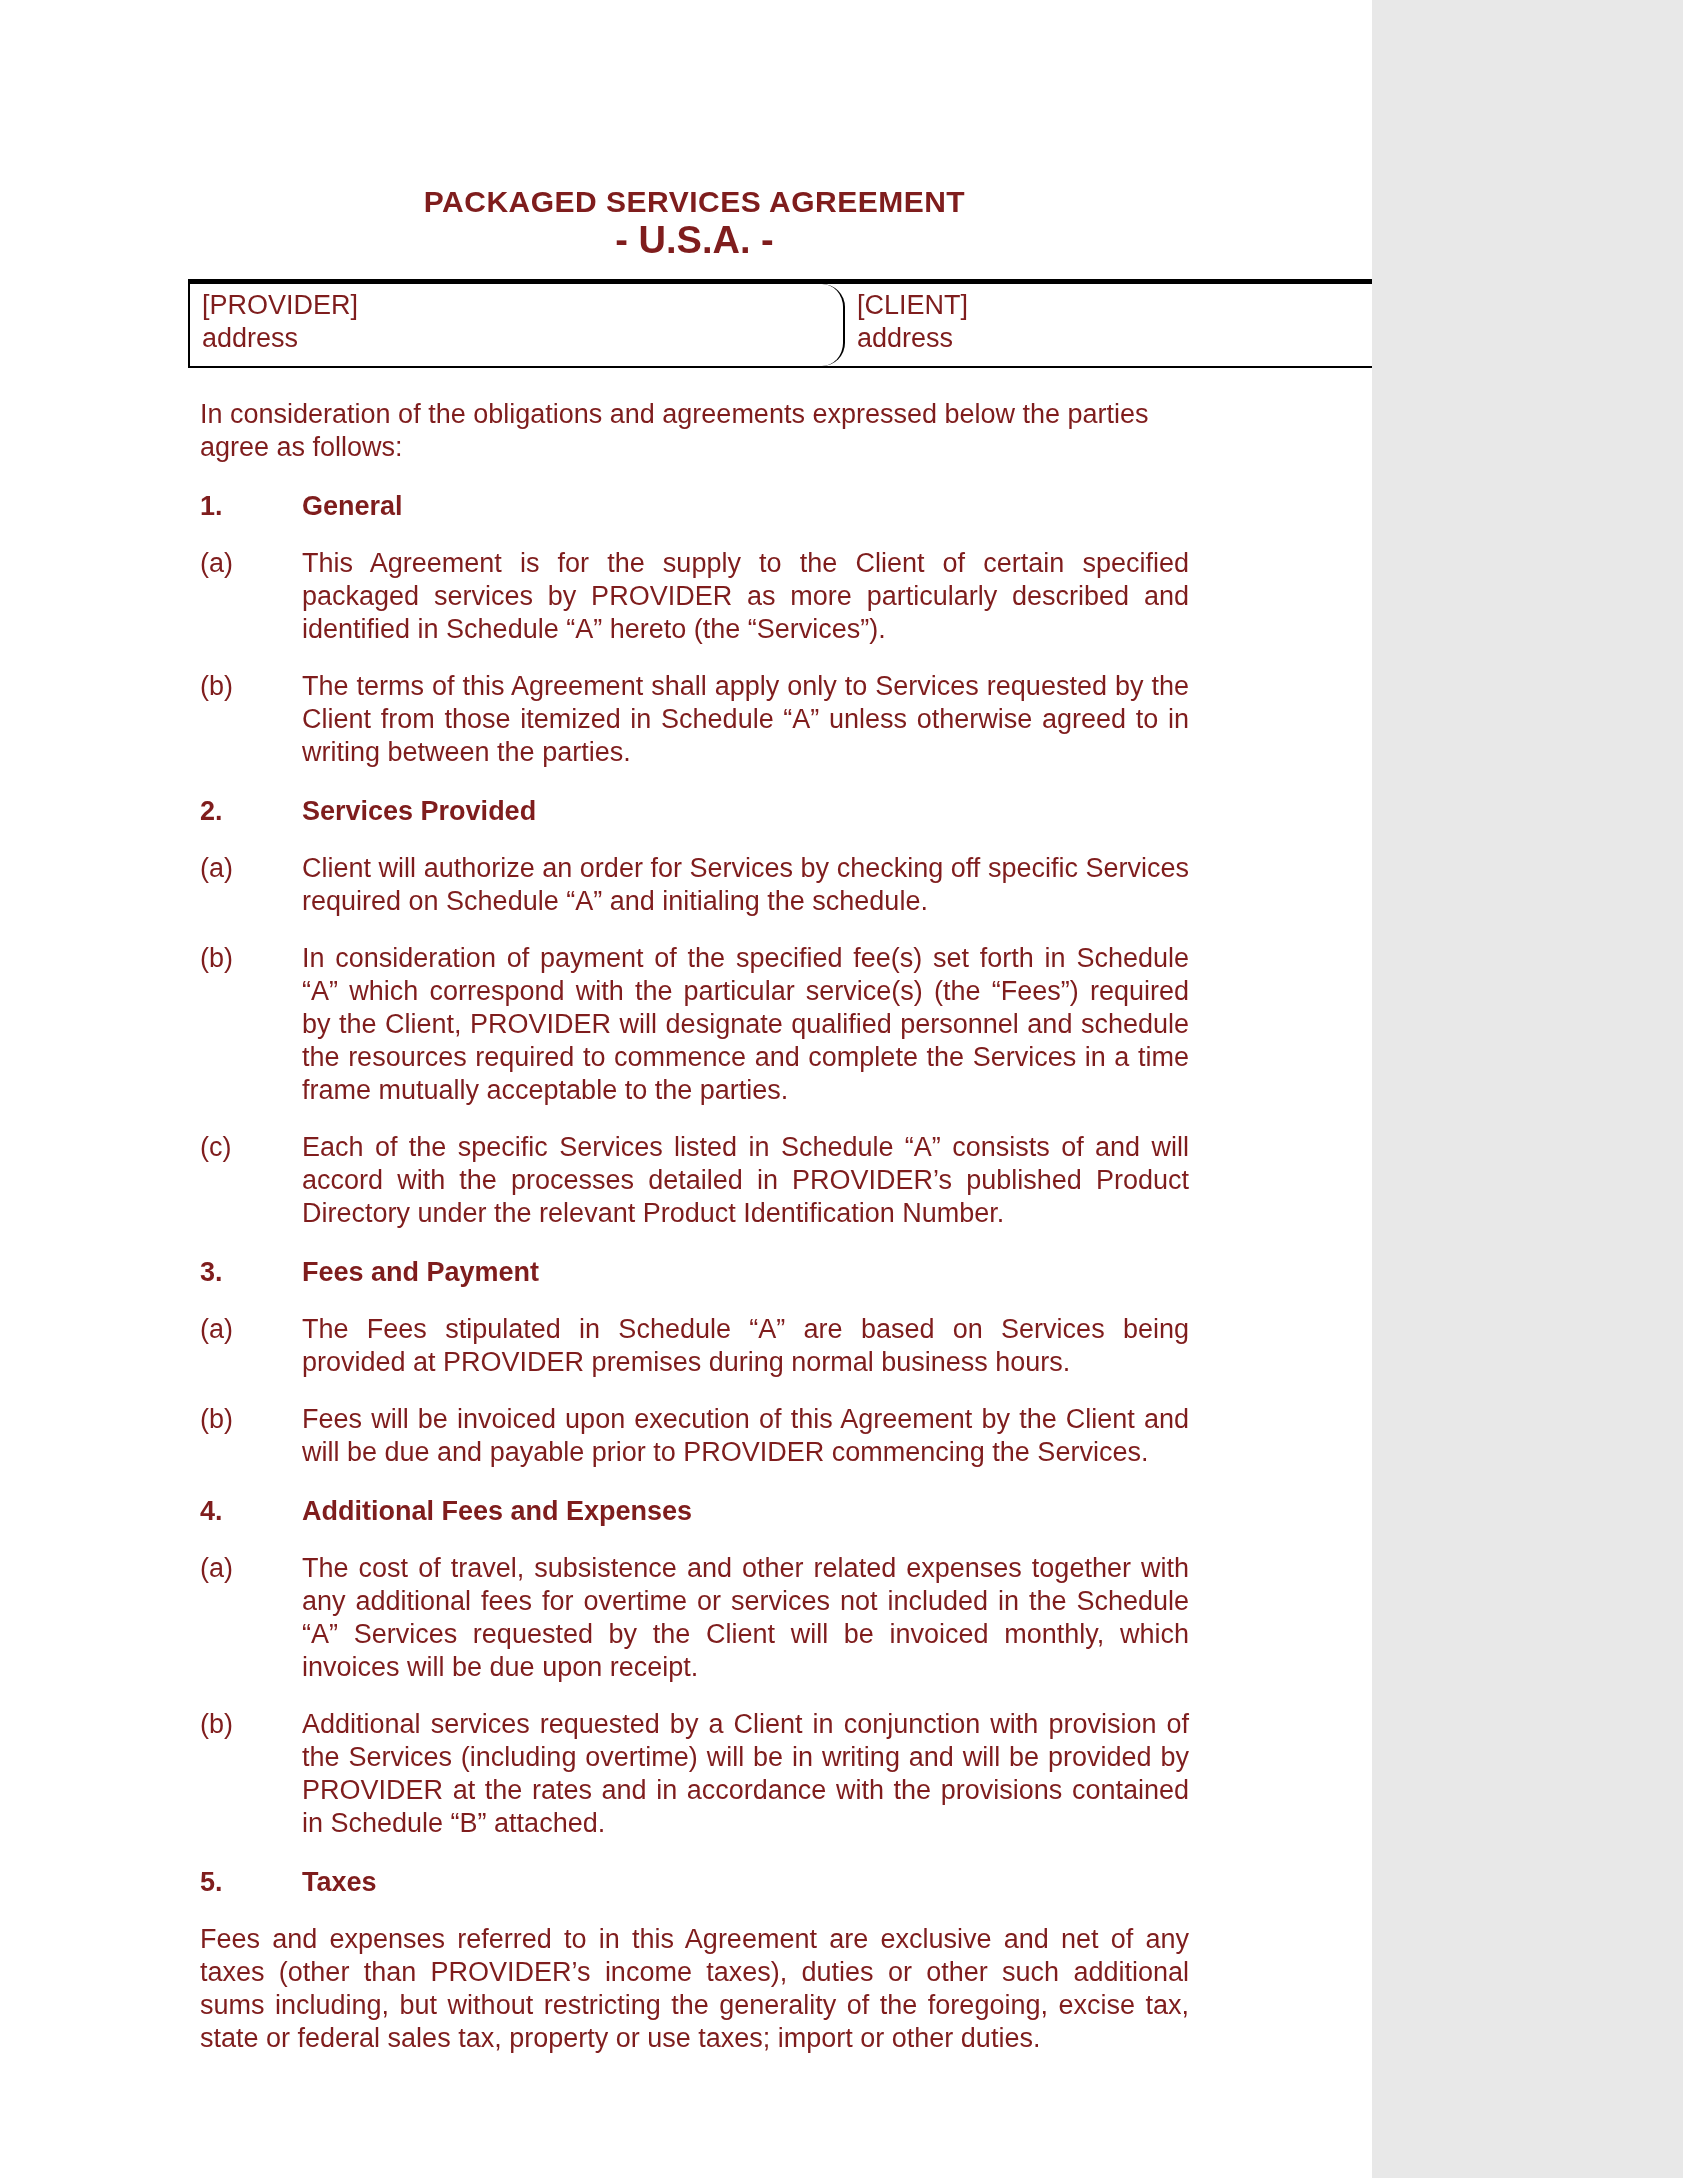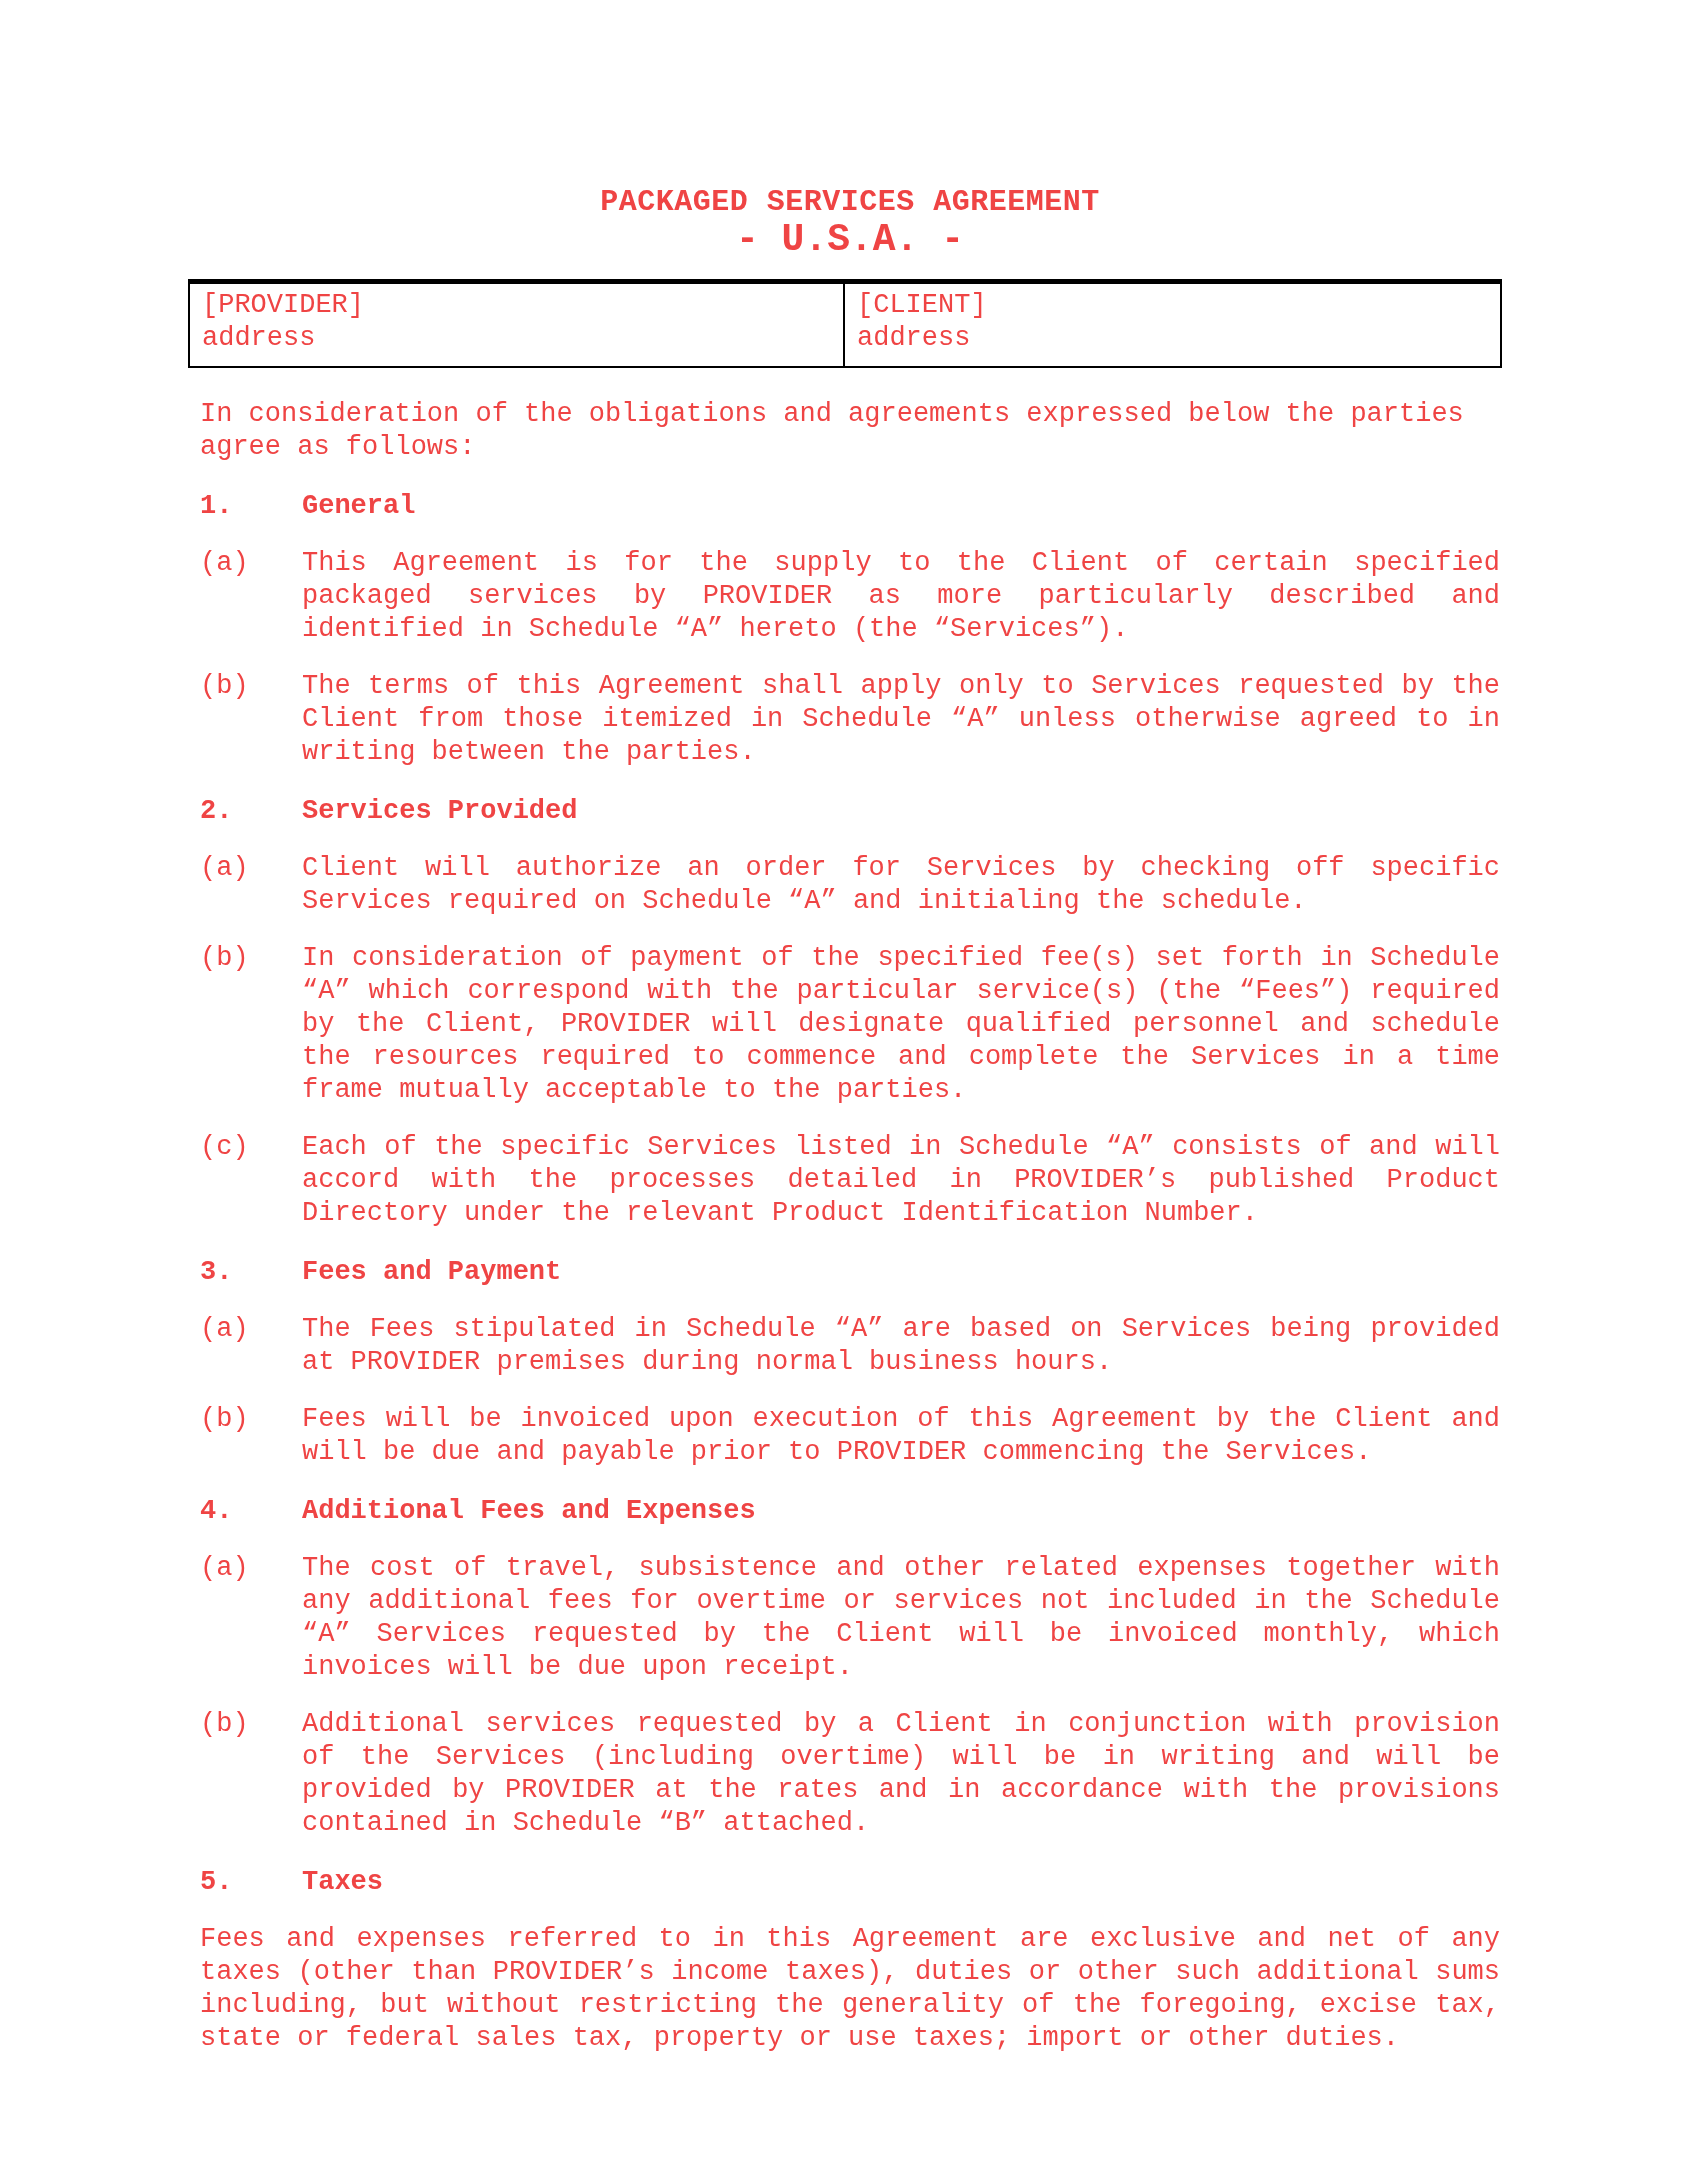--- a/index.html
+++ b/index.html
@@ -1,23 +1,23 @@
 <!DOCTYPE html>
 <html><head>
 <meta charset="utf-8">
 <style>
   * { margin: 0; padding: 0; box-sizing: border-box; }
   html, body { background: #e8e8e8; }
   .page {
     position: relative;
-    width: 1683px;
+    width: 1372px;
     height: 2178px;
     background: #ffffff;
-    color: #ef4444;
-    font-family: Liberation Mono, monospace;
+    color: #7f1d1d;
+    font-family: Liberation Sans, sans-serif;
     font-size: 27px;
     line-height: 33px;
     overflow: hidden;
   }
   .content {
     padding: 183px 183px 0 200px;
   }
   .title-block { text-align: center; }
   .doc-title {
     font-weight: bold;
@@ -50,21 +50,21 @@
     width: 1314px;
     display: grid;
     grid-template-columns: 1fr 1fr;
     border: 2px solid #000;
     border-top: 5px solid #000;
   }
   .party-cell {
     padding: 5px 12px 10px 12px;
     min-height: 82px;
   }
-  .party-cell.left { border-right: 2px solid #000; }
+  .party-cell.left { border-right: 2px solid #000; border-radius: 23px; }
   .intro { margin-top: 30px; }
   .sec-heading {
     display: grid;
     grid-template-columns: 102px 1fr;
     font-weight: bold;
     margin-top: 26px;
     margin-bottom: 24px;
   }
   .item {
     display: grid;

